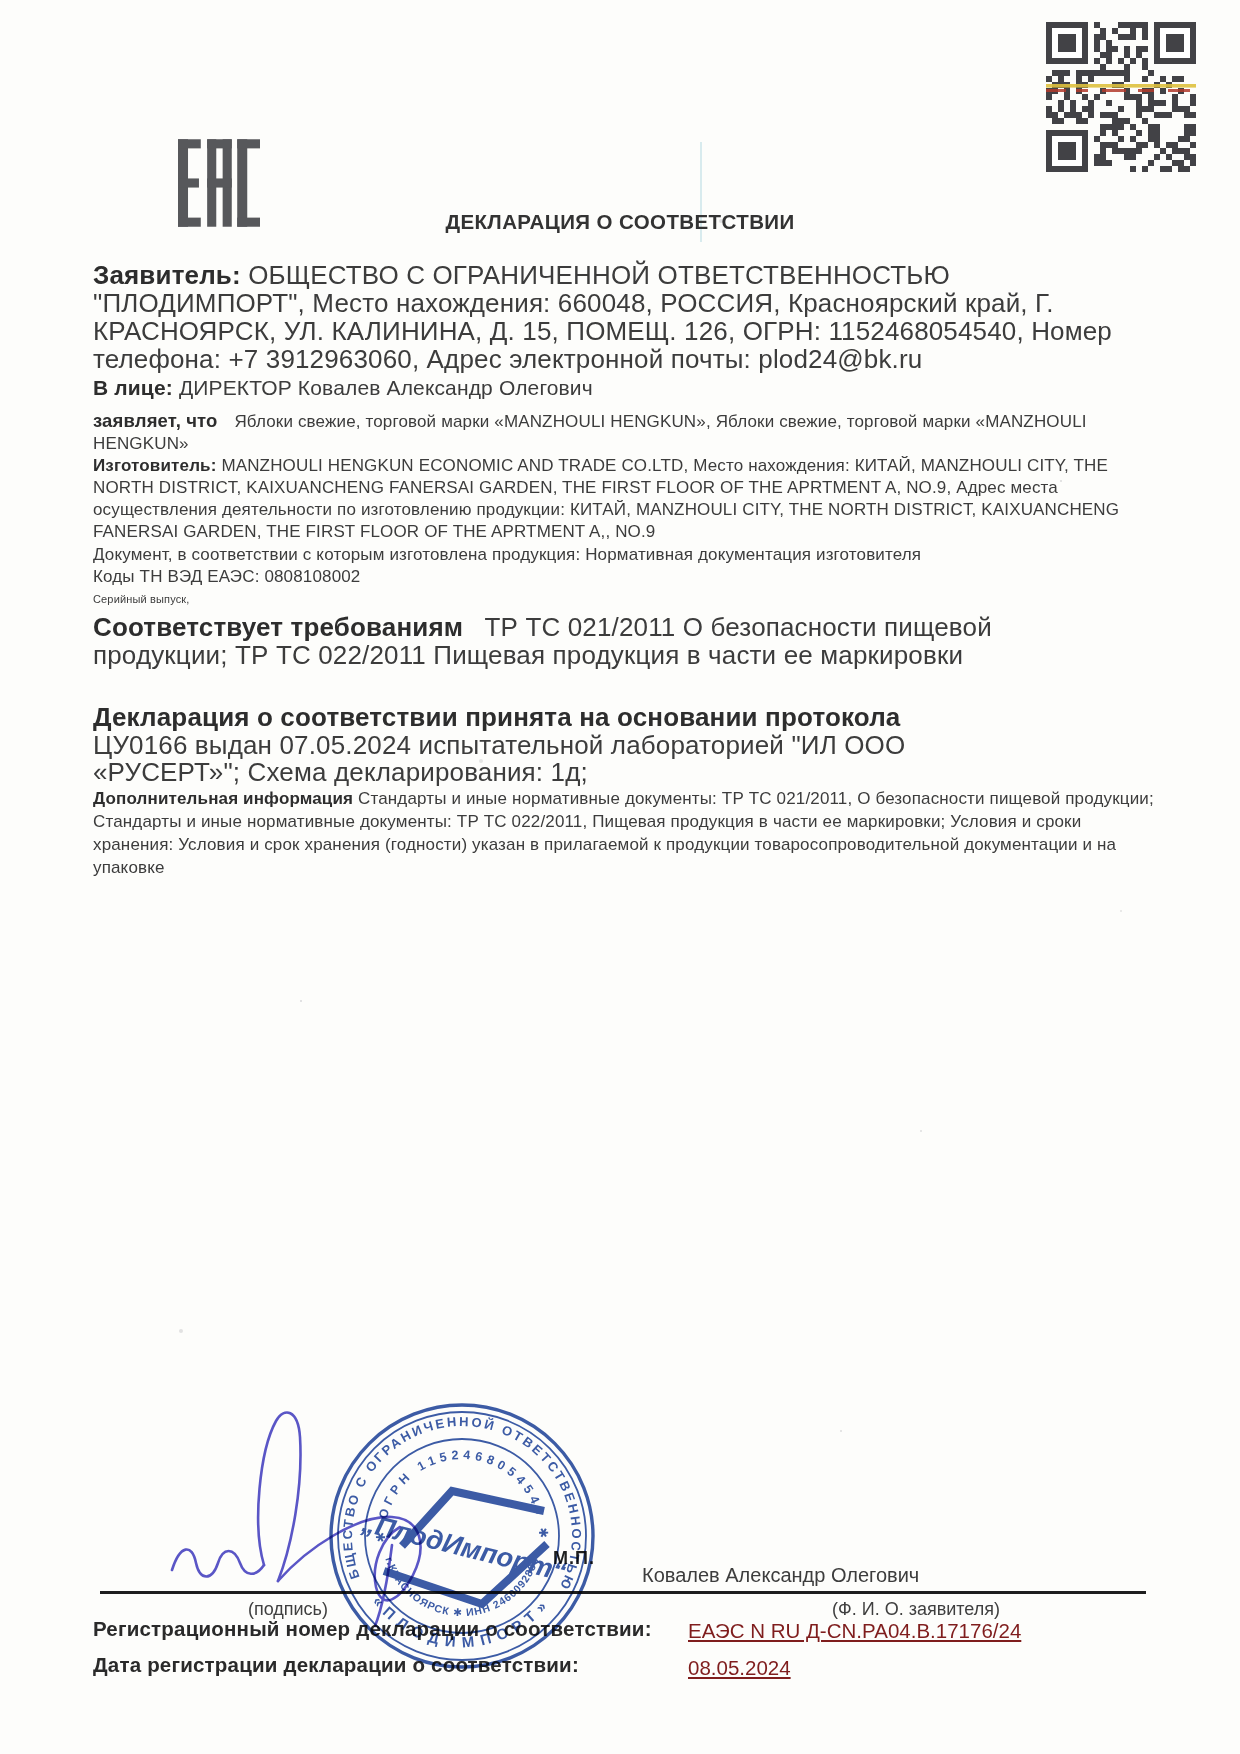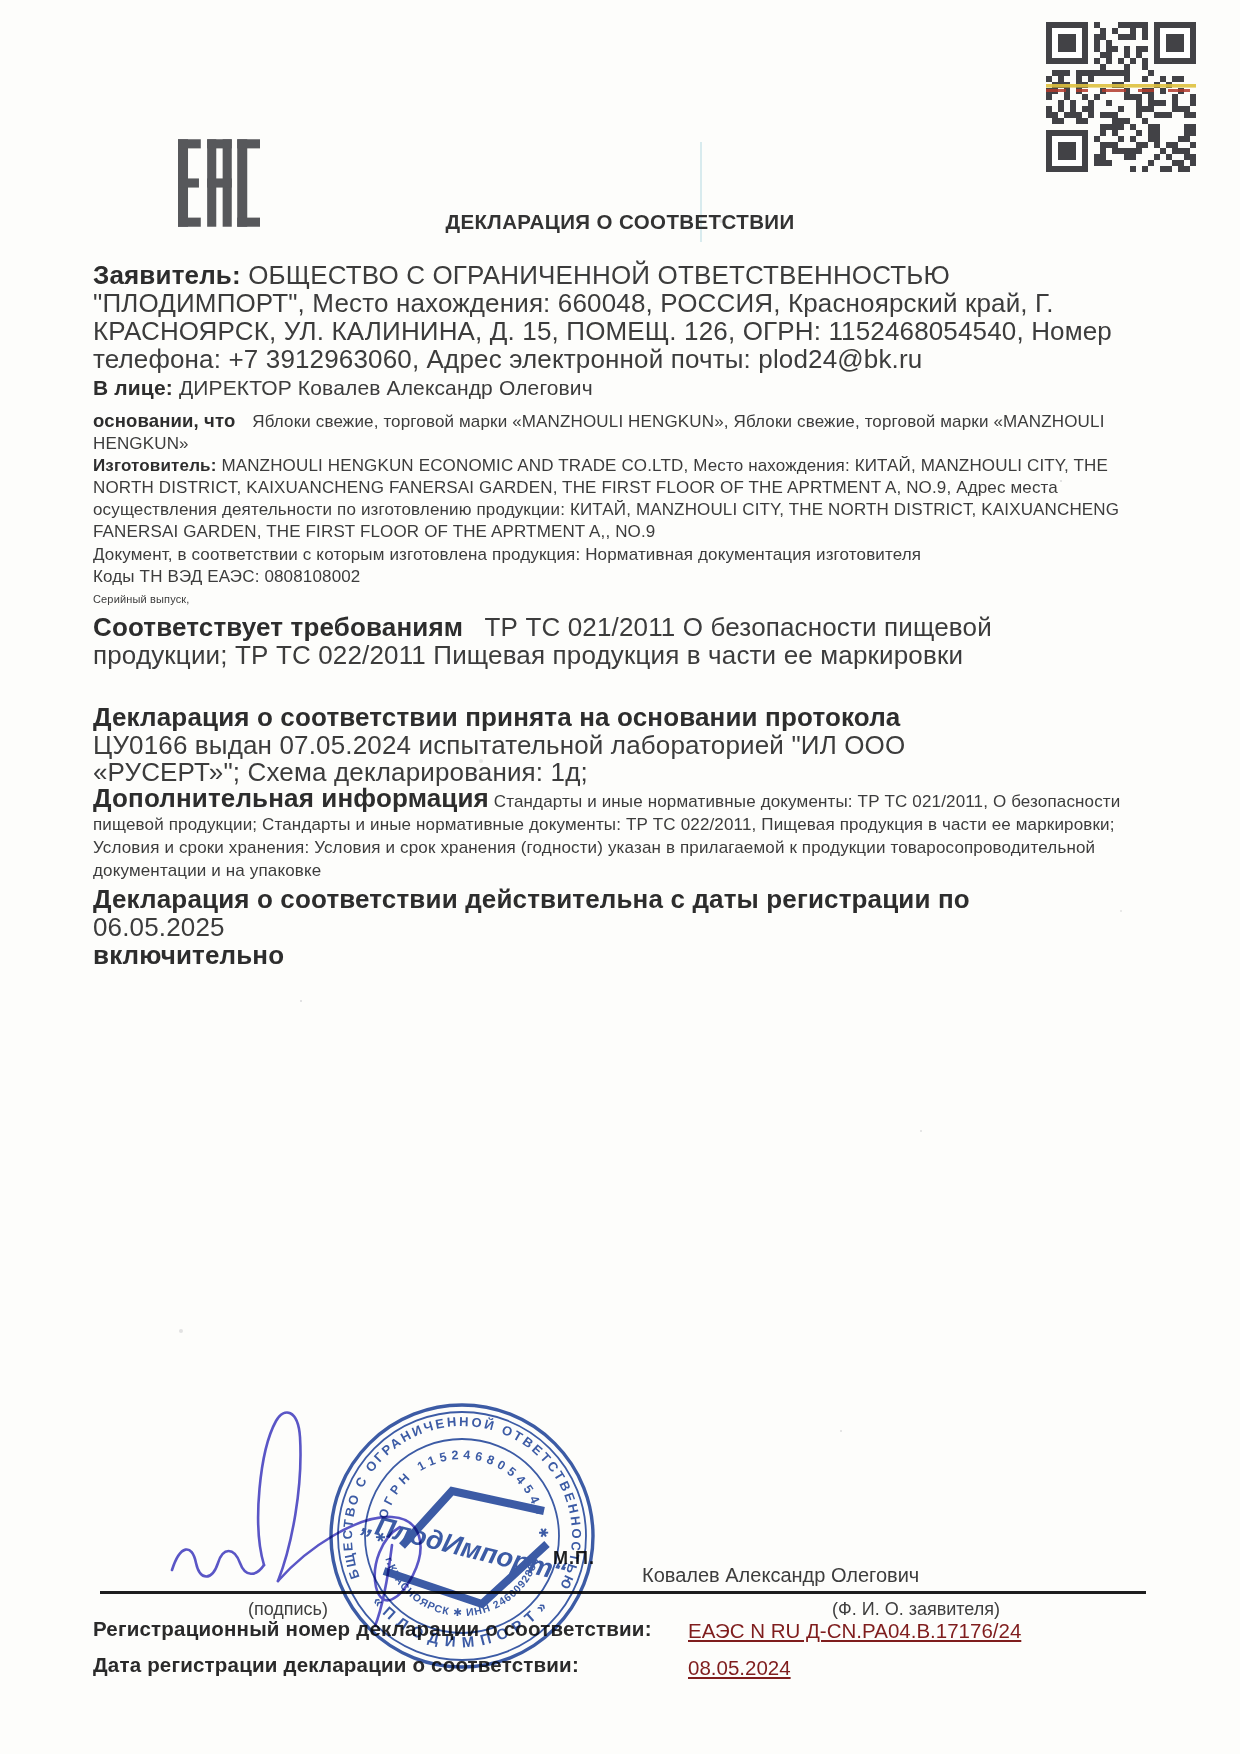--- a/index.html
+++ b/index.html
@@ -278,21 +278,21 @@
     <b>Заявитель:</b>
     <span>ОБЩЕСТВО С ОГРАНИЧЕННОЙ ОТВЕТСТВЕННОСТЬЮ "ПЛОДИМПОРТ", Место нахождения: 660048, РОССИЯ, Красноярский край, Г. КРАСНОЯРСК, УЛ. КАЛИНИНА, Д. 15, ПОМЕЩ. 126, ОГРН: 1152468054540, Номер телефона: +7 3912963060, Адрес электронной почты: plod24@bk.ru</span>
   </p>
 
   <p class="para fs19 lh28" style="left:93px; top:374px; width:1062px;">
     <b>В лице:</b>
     <span>ДИРЕКТОР Ковалев Александр Олегович</span>
   </p>
 
   <p class="para fs17 lh22" style="left:93px; top:410px; width:1066px;">
-    <b style="font-size:18.5px">основании, что</b>
+    <b style="font-size:18.5px">заявляет, что</b>
     <span class="gap12">Яблоки свежие, торговой марки «MANZHOULI HENGKUN», Яблоки свежие, торговой марки «MANZHOULI HENGKUN»</span>
   </p>
 
   <p class="para fs17 lh22" style="left:93px; top:455px; width:1068px;">
     <b>Изготовитель:</b>
     <span>MANZHOULI HENGKUN ECONOMIC AND TRADE CO.LTD, Место нахождения: КИТАЙ, MANZHOULI CITY, THE NORTH DISTRICT, KAIXUANCHENG FANERSAI GARDEN, THE FIRST FLOOR OF THE APRTMENT A, NO.9, Адрес места осуществления деятельности по изготовлению продукции: КИТАЙ, MANZHOULI CITY, THE NORTH DISTRICT, KAIXUANCHENG FANERSAI GARDEN, THE FIRST FLOOR OF THE APRTMENT A,, NO.9</span>
   </p>
 
   <p class="para fs17 lh22" style="left:93px; top:544px; width:1068px;">Документ, в соответствии с которым изготовлена продукция: Нормативная документация изготовителя</p>
   <p class="para fs17 lh22" style="left:93px; top:566px; width:1068px;">Коды ТН ВЭД ЕАЭС: 0808108002</p>
@@ -302,29 +302,24 @@
     <b>Соответствует требованиям</b>
     <span class="gap14">ТР ТС 021/2011 О безопасности пищевой продукции; ТР ТС 022/2011 Пищевая продукция в части ее маркировки</span>
   </p>
 
   <p class="para fs20 lh275" style="left:93px; top:704px; width:905px;">
     <b>Декларация о соответствии принята на основании протокола</b>
     <span>ЦУ0166 выдан 07.05.2024 испытательной лабораторией "ИЛ ООО «РУСЕРТ»"; Схема декларирования: 1д;</span>
   </p>
 
   <p class="para fs17 lh23" style="left:93px; top:787px; width:1068px;">
-    <b style="font-size:26px">Дополнительная информация</b>
+    <b style="font-size:17px">Дополнительная информация</b>
     <span>Стандарты и иные нормативные документы: ТР ТС 021/2011, О безопасности пищевой продукции; Стандарты и иные нормативные документы: ТР ТС 022/2011, Пищевая продукция в части ее маркировки; Условия и сроки хранения: Условия и срок хранения (годности) указан в прилагаемой к продукции товаросопроводительной документации и на упаковке</span>
   </p>
 
-  <p class="para fs20 lh28" style="left:93px; top:885px; width:1000px;">
-    <b>Декларация о соответствии действительна с даты регистрации по</b>
-    <span>06.05.2025</span>
-    <b style="display:block">включительно</b>
-  </p>
 
   <div class="mp">М.П.</div>
   <div class="signer">Ковалев Александр Олегович</div>
   <div class="hline" style="left:100px; top:1591px; width:1046px;"></div>
   <div class="cap" style="left:168px; top:1599px; width:160px;">(подпись)</div>
   <div class="cap" style="left:770px; top:1599px; width:230px;">(Ф. И. О. заявителя)</div>
 
   <div class="reg-label" style="top:1617px">Регистрационный номер декларации о соответствии:</div>
   <div class="reg-value" style="top:1619px">ЕАЭС N RU Д-CN.РА04.В.17176/24</div>
   <div class="reg-label" style="top:1653px">Дата регистрации декларации о соответствии:</div>

